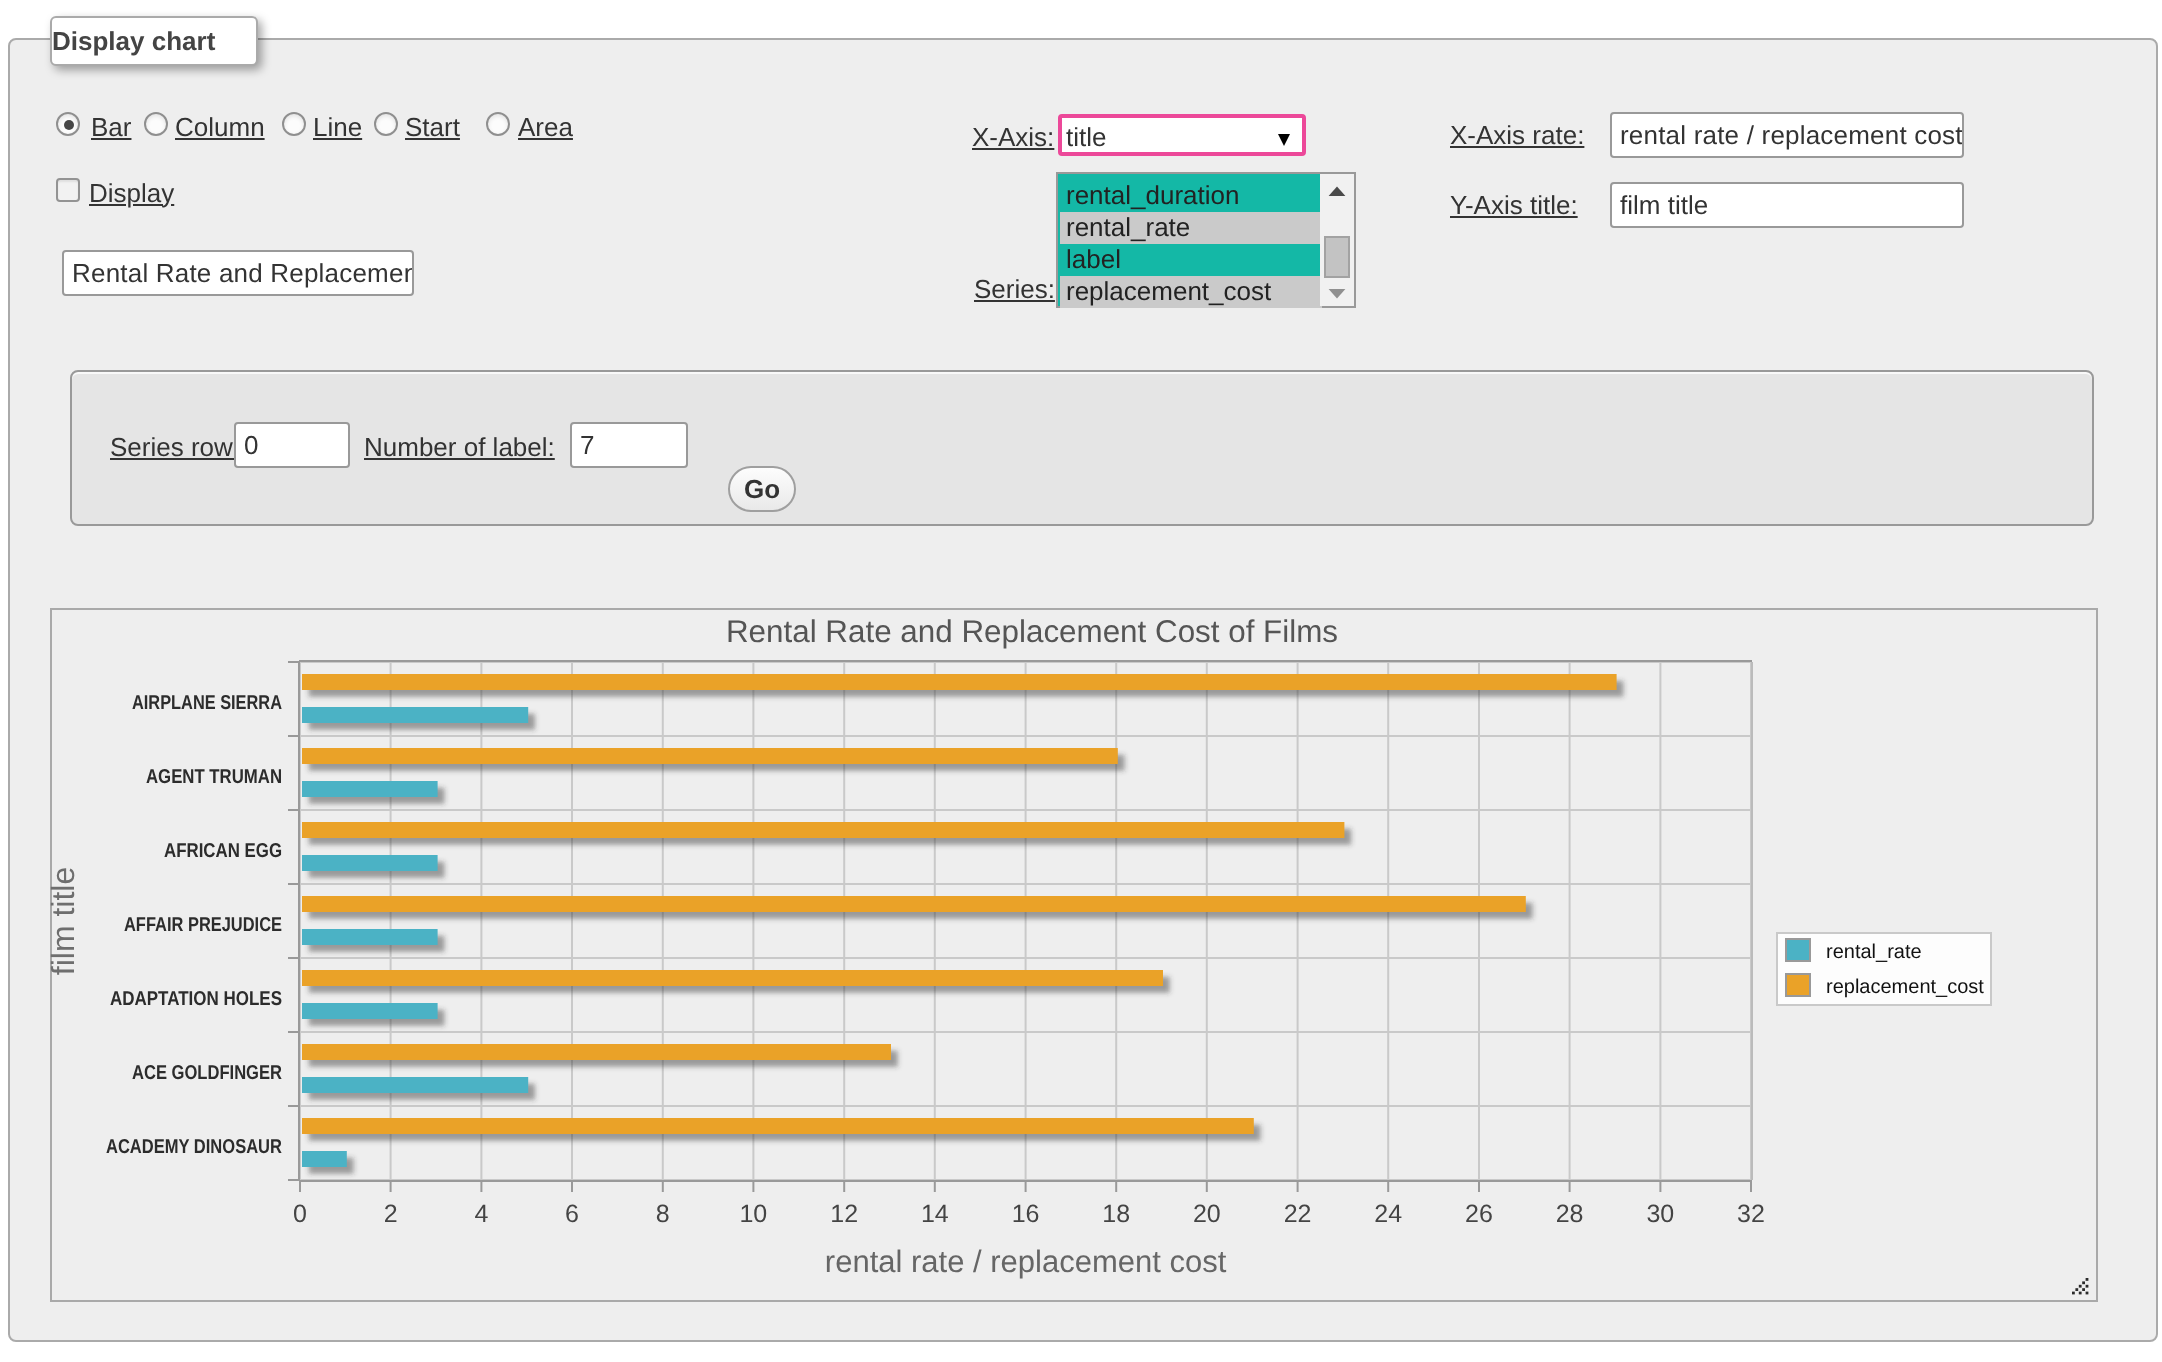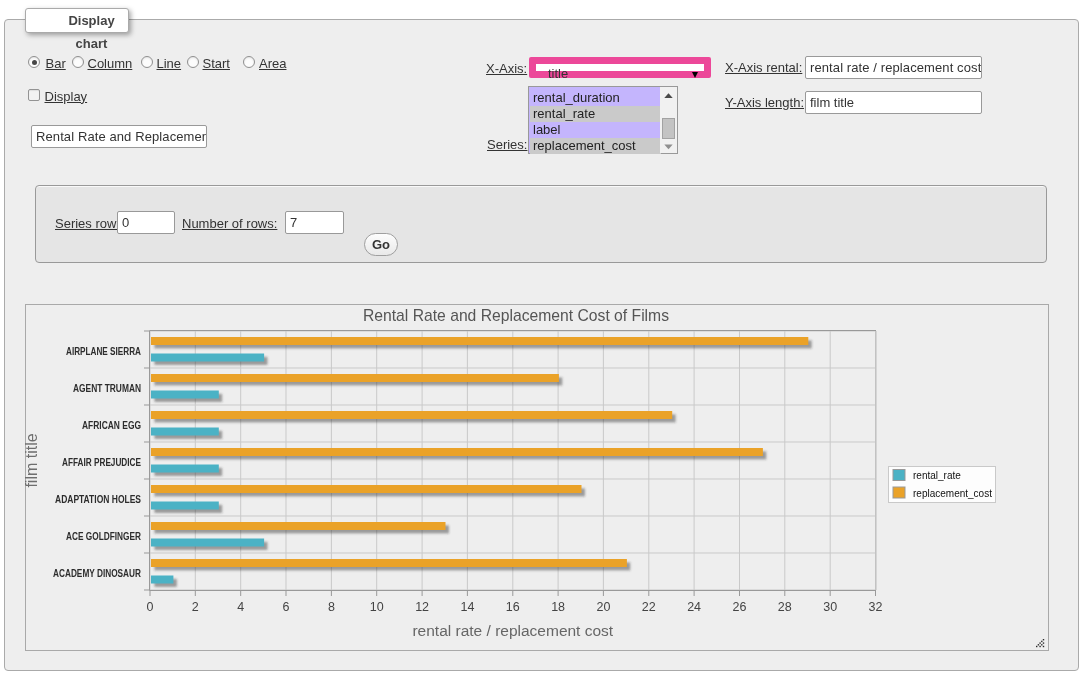--- a/index.html
+++ b/index.html
@@ -1,31 +1,31 @@
 <!DOCTYPE html>
 <html><head>
 <meta charset="utf-8">
 <style>
 html,body{margin:0;padding:0;background:#fff;font-family:"Liberation Sans",sans-serif;}
 #page{position:relative;width:1081px;height:681px;overflow:hidden;}
 .abs{position:absolute;}
 #fieldset{left:4px;top:19px;width:1075px;height:652px;background:#eeeeee;border:1px solid #aaa;border-radius:4px;box-sizing:border-box;}
-#legendbox{left:25px;top:8px;width:104px;height:25px;background:#fff;border:1px solid #aaa;border-radius:3px;box-shadow:2px 2px 5px rgba(0,0,0,0.35);box-sizing:border-box;line-height:23px;text-align:center;font-weight:bold;font-size:13px;color:#444;padding-left:29px;}
+#legendbox{left:25px;top:8px;width:104px;height:25px;background:#fff;border:1px solid #aaa;border-radius:3px;box-shadow:2px 2px 5px rgba(0,0,0,0.35);box-sizing:border-box;line-height:23px;text-align:left;font-weight:bold;font-size:13px;color:#444;}
 .lbl{font-size:13px;color:#333;text-decoration:underline;}
 .radio{width:12px;height:12px;border-radius:50%;border:1px solid #8f8f8f;background:#fcfcfc;box-sizing:border-box;box-shadow:inset 0 1px 2px rgba(0,0,0,0.1);}
 .radio.checked{background:#fdfdfd;}
 .radio.checked::after{content:"";position:absolute;left:2.5px;top:2.5px;width:5px;height:5px;border-radius:50%;background:#474747;}
 .checkbox{width:12px;height:12px;border:1px solid #939393;background:#f2f2f2;box-sizing:border-box;border-radius:2px;box-shadow:inset 0 1px 1px rgba(0,0,0,0.08);}
 .tinput{background:#fff;border:1px solid #999;border-radius:2px;box-sizing:border-box;font-size:13px;color:#333;padding:0 4px;white-space:nowrap;overflow:hidden;}
 #startbox{left:35px;top:185px;width:1012px;height:78px;background:#e5e5e5;border:1px solid #999;border-radius:4px;box-sizing:border-box;box-shadow:inset 0 1px 0 rgba(255,255,255,0.75);}
 #gobtn{left:364px;top:213px;width:34px;height:23px;border:1px solid #9f9f9f;border-radius:11.5px;background:linear-gradient(#fdfdfd,#e9e9e9);box-sizing:border-box;text-align:center;line-height:21px;font-size:13px;font-weight:bold;color:#333;margin-top:20px;}
 #chartbox{left:25px;top:304px;width:1024px;height:347px;background:#eee;border:1px solid #a9a9a9;box-sizing:border-box;}
-#xselect{left:529px;top:57px;width:182px;height:21px;background:#fff;border:7px solid #ec4899;border-radius:2px;box-sizing:border-box;font-size:13px;color:#333;line-height:19px;padding-left:12px;}
+#xselect{left:529px;top:57px;width:124px;height:21px;background:#fff;border:2px solid #ec4899;border-radius:2px;box-sizing:border-box;font-size:13px;color:#333;line-height:19px;padding-left:2px;}
 #xselect .arrow{position:absolute;right:6px;top:8px;width:0;height:0;border-left:3.5px solid transparent;border-right:3.5px solid transparent;border-top:6px solid #000;}
-#serieslist{left:528px;top:86px;width:150px;height:68px;background:#c4b5fd;border:1px solid #999;box-sizing:border-box;}
+#serieslist{left:528px;top:86px;width:150px;height:68px;background:#14b8a6;border:1px solid #999;box-sizing:border-box;}
 .opt{position:absolute;left:1px;width:131px;height:16px;font-size:13px;color:#222;padding-left:3px;line-height:16px;box-sizing:border-box;white-space:nowrap;overflow:hidden;}
 .opt.sel{background:#cacaca;}
 #sb{position:absolute;right:0;top:0;width:17px;height:66px;background:#f2f2f2;}
 </style>
 </head>
 <body>
 <div id="page">
   <div id="fieldset" class="abs"></div>
   <div id="legendbox" class="abs">Display chart</div>
 
@@ -57,29 +57,29 @@
     <div id="sb">
       <svg width="17" height="66">
         <rect x="0" y="0" width="17" height="66" fill="#f1f1f1"></rect>
         <path d="M4.3 11 L8.5 6.3 L12.7 11 Z" fill="#4a4a4a"></path>
         <rect x="2.5" y="31.5" width="12" height="20" fill="#c3c3c3" stroke="#a2a2a2" stroke-width="1"></rect>
         <path d="M4.3 57.5 L8.5 62.2 L12.7 57.5 Z" fill="#909090"></path>
       </svg>
     </div>
   </div>
 
-  <div class="abs lbl" style="left:725px;top:60px;">X-Axis rental:</div>
+  <div class="abs lbl" style="left:725px;top:60px;">X-Axis rate:</div>
   <div class="abs tinput" style="left:805px;top:56px;width:177px;height:23px;line-height:21px;letter-spacing:0.1px;padding-right:0;">rental rate / replacement cost</div>
-  <div class="abs lbl" style="left:725px;top:95px;">Y-Axis length:</div>
+  <div class="abs lbl" style="left:725px;top:95px;">Y-Axis title:</div>
   <div class="abs tinput" style="left:805px;top:91px;width:177px;height:23px;line-height:21px;">film title</div>
 
   <div id="startbox" class="abs"></div>
   <div class="abs lbl" style="left:55px;top:216px;">Series row:</div>
   <div class="abs tinput" style="left:117px;top:211px;width:58px;height:23px;line-height:21px;">0</div>
-  <div class="abs lbl" style="left:182px;top:216px;">Number of rows:</div>
+  <div class="abs lbl" style="left:182px;top:216px;">Number of label:</div>
   <div class="abs tinput" style="left:285px;top:211px;width:59px;height:23px;line-height:21px;">7</div>
   <div id="gobtn" class="abs">Go</div>
 
   <div id="chartbox" class="abs"></div>
   <svg class="abs" style="left:25px;top:304px;" width="1024" height="347" font-family="Liberation Sans, sans-serif">
     <defs>
         <filter id="blur1" x="-10%" y="-50%" width="130%" height="200%">
           <feGaussianBlur stdDeviation="1.3"></feGaussianBlur>
         </filter>
       </defs>

